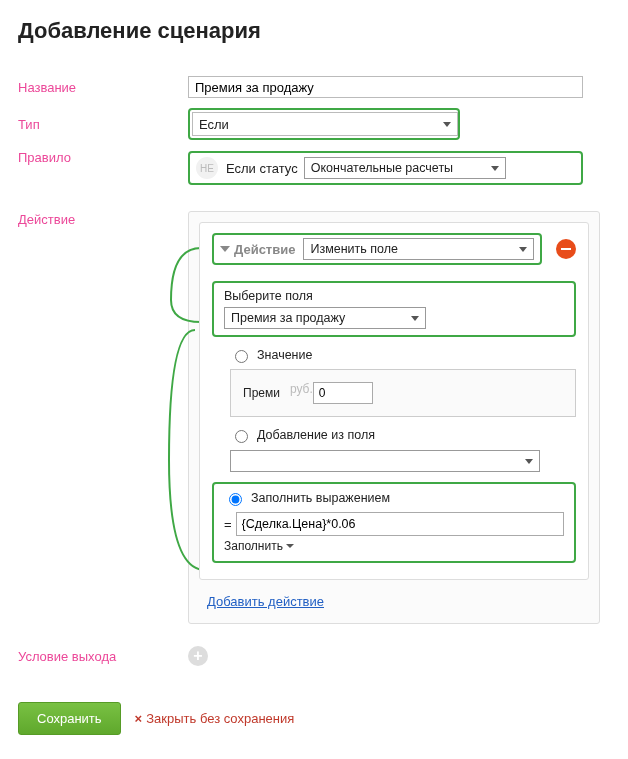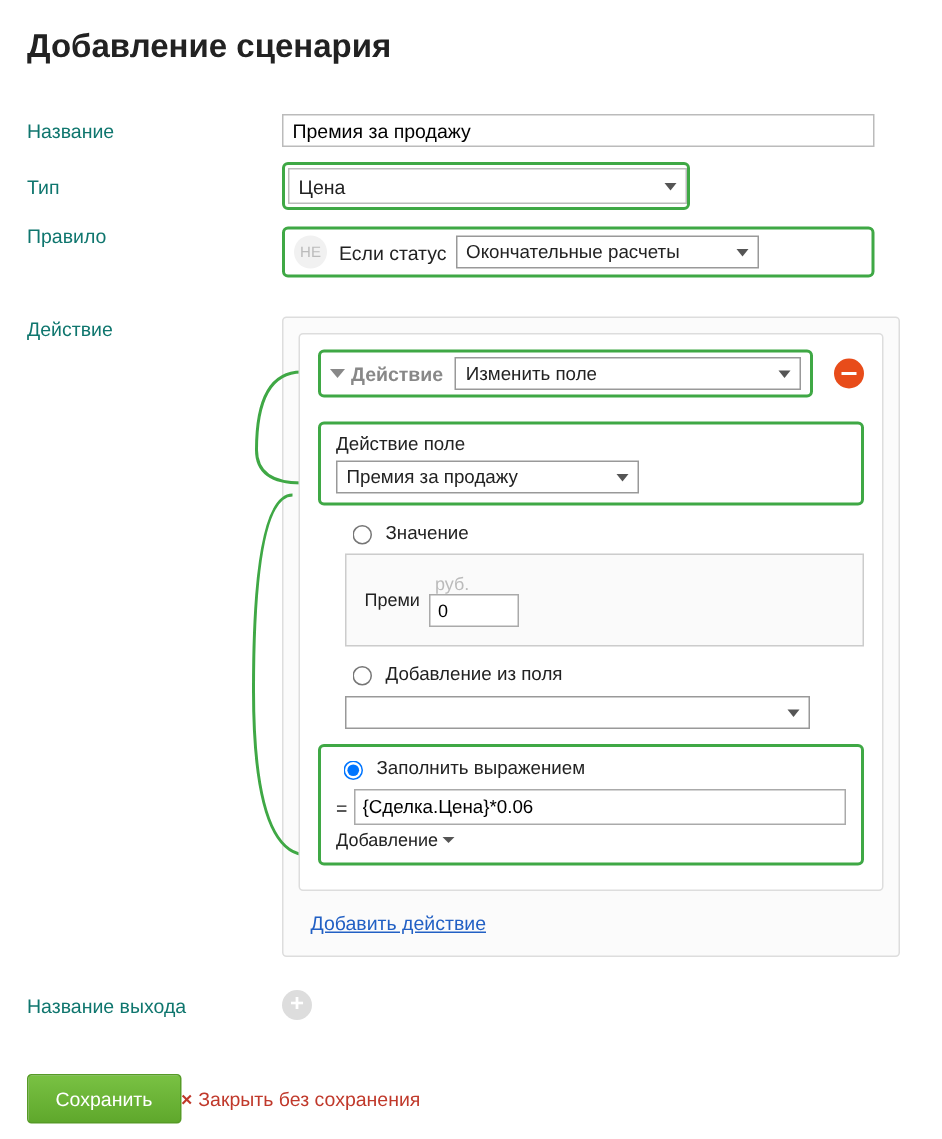--- a/index.html
+++ b/index.html
@@ -19,21 +19,21 @@
   }
   .form-row {
     display: flex;
     align-items: center;
     margin-bottom: 10px;
     position: relative;
   }
   .form-label {
     width: 170px;
     font-size: 13px;
-    color: #0f766e;
+    color: #ec4899;
   }
   .text-input {
     width: 395px;
     height: 22px;
     padding: 2px 6px;
     border: 1px solid #bbb;
     font-size: 13px;
   }
   .select-box {
     width: 266px;
@@ -243,20 +243,21 @@
     align-items: center;
     justify-content: center;
     font-size: 16px;
     font-weight: bold;
     line-height: 1;
   }
   .footer {
     margin-top: 36px;
     display: flex;
     align-items: center;
+    gap: 14px;
   }
   .save-btn {
     background: linear-gradient(#79c143, #5fa82c);
     border: 1px solid #569b26;
     color: #fff;
     padding: 8px 18px;
     border-radius: 3px;
     font-size: 13px;
   }
   .cancel-link {
@@ -279,21 +280,21 @@
 
 <div class="form-row">
   <div class="form-label">Название</div>
   <input class="text-input" type="text" value="Премия за продажу" style="">
 </div>
 
 <div class="form-row">
   <div class="form-label">Тип</div>
   <div class="highlight-box" style="width:272px;">
     <div class="select-box">
-      <span>Цена</span>
+      <span>Если</span>
       <span class="select-arrow"></span>
     </div>
   </div>
 </div>
 
 <div class="rule-row" style="height:36px;">
   <div class="form-label" style="align-self:flex-start;">Правило</div>
   <div class="rule-hl">
     <div class="ne-badge">НЕ</div>
     <span style="margin-right:6px;">Если статус</span>
@@ -327,35 +328,35 @@
         </span>
         <div class="small-select" style="flex:1;">
           <span>Изменить поле</span>
           <span class="select-arrow"></span>
         </div>
       </div>
       <div class="remove-btn"></div>
     </div>
 
     <div class="subbox">
-      <div class="sublabel">Действие поле</div>
+      <div class="sublabel">Выберите поля</div>
       <div class="small-select" style="width:202px;">
         <span>Премия за продажу</span>
         <span class="select-arrow"></span>
       </div>
     </div>
 
     <div class="radio-row">
       <input type="radio" name="fillmode" style="">
       <span>Значение</span>
     </div>
     <div class="inner-block" style="padding:12px;">
       <div class="inner-inline">
         <span style="font-size:12px;">Преми</span>
-        <div style="display:flex; flex-direction:column;">
+        <div style="display:flex; flex-direction:row;">
           <span class="placeholder-text" style="font-size:12px; margin-left:4px;">руб.</span>
           <input class="narrow-input" type="text" value="0" style="">
         </div>
       </div>
     </div>
 
     <div class="radio-row">
       <input type="radio" name="fillmode" style="">
       <span>Добавление из поля</span>
     </div>
@@ -369,32 +370,32 @@
     <div class="expr-box">
       <div class="radio-row" style="margin:0 0 0 0;align-items:center;">
         <input type="radio" name="fillmode" checked="" style="">
         <span>Заполнить выражением</span>
       </div>
       <div class="expr-input-row">
         <span style="font-size:13px;">=</span>
         <input class="expr-input" type="text" value="{Сделка.Цена}*0.06" style="">
       </div>
       <div class="var-dropdown">
-        <span>Добавление</span>
+        <span>Заполнить</span>
         <span class="select-arrow" style="border-top-width:4px;"></span>
       </div>
     </div>
 
   </div>
 
   <a class="add-action-link">Добавить действие</a>
 </div>
 
 <div class="cond-row">
-  <div class="form-label">Название выхода</div>
+  <div class="form-label">Условие выхода</div>
   <div class="plus-circle">+</div>
 </div>
 
 <div class="footer">
   <button class="save-btn">Сохранить</button>
   <span class="cancel-link">
     <span style="color:#c0392b;font-weight:bold;">×</span>
     <span>Закрыть без сохранения</span>
   </span>
 </div>

